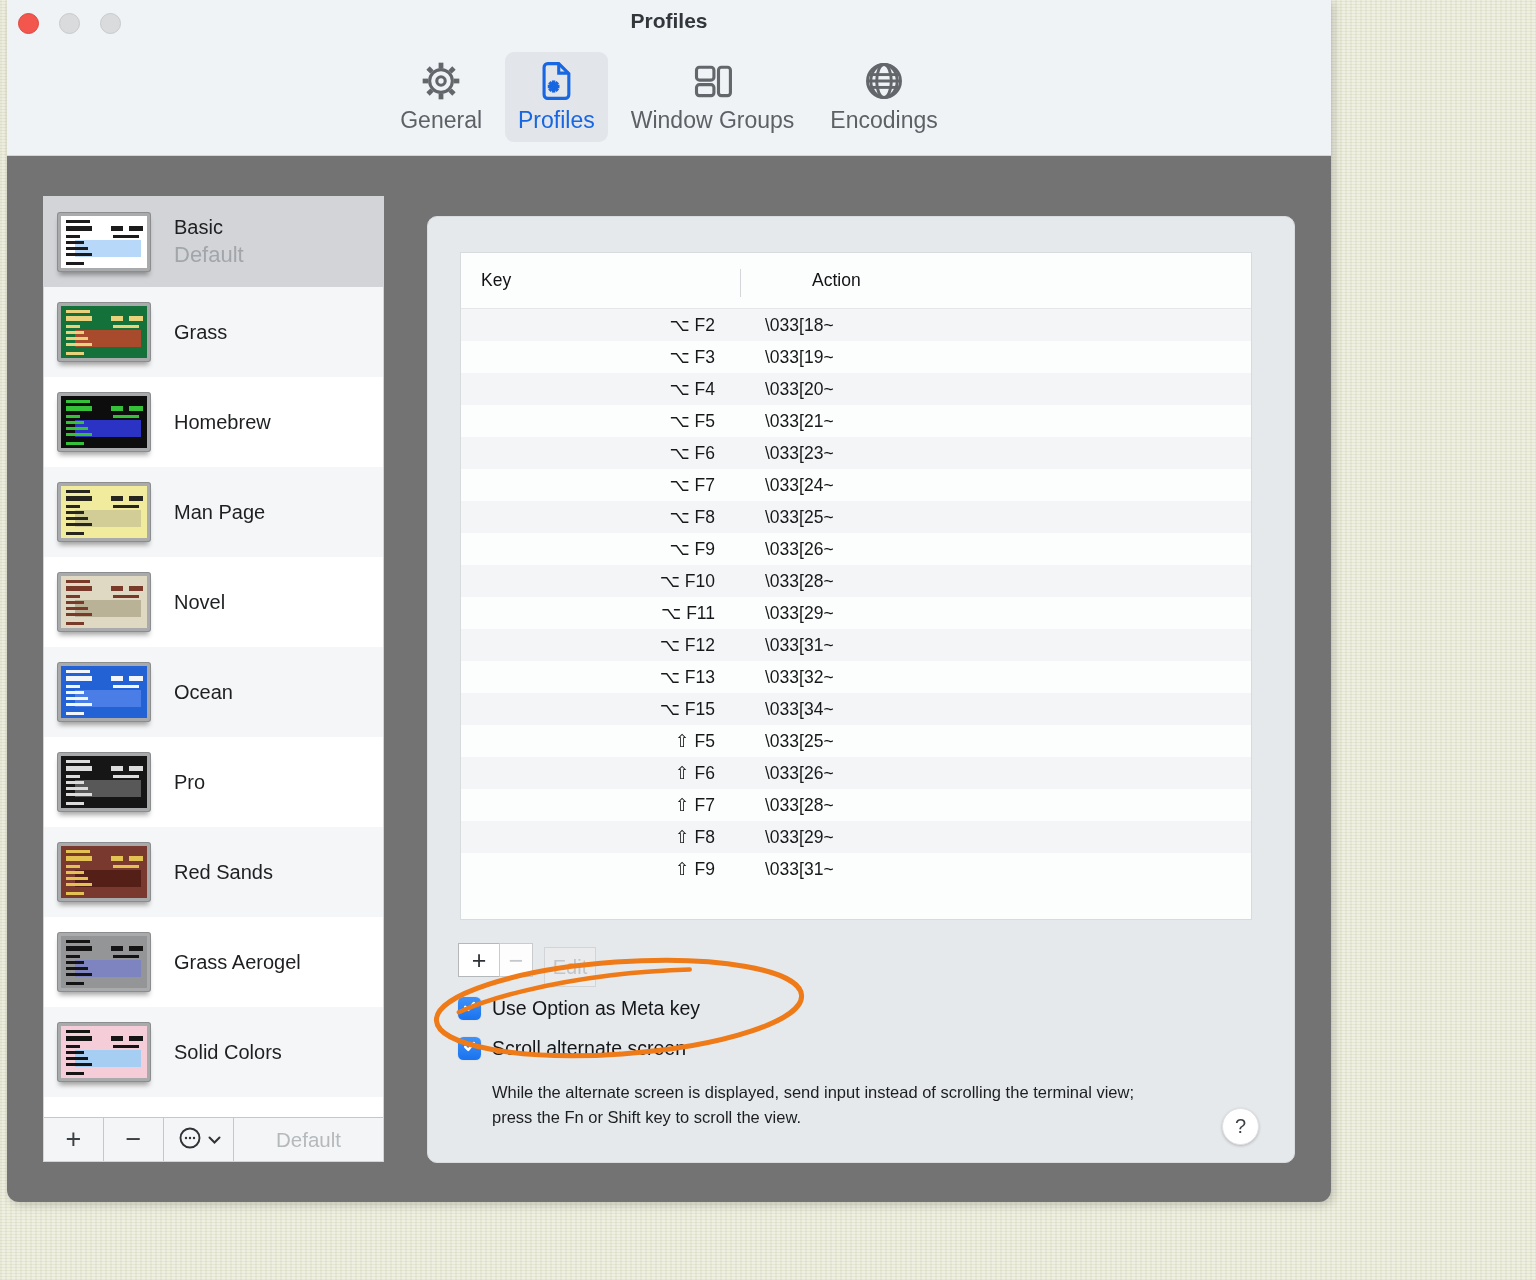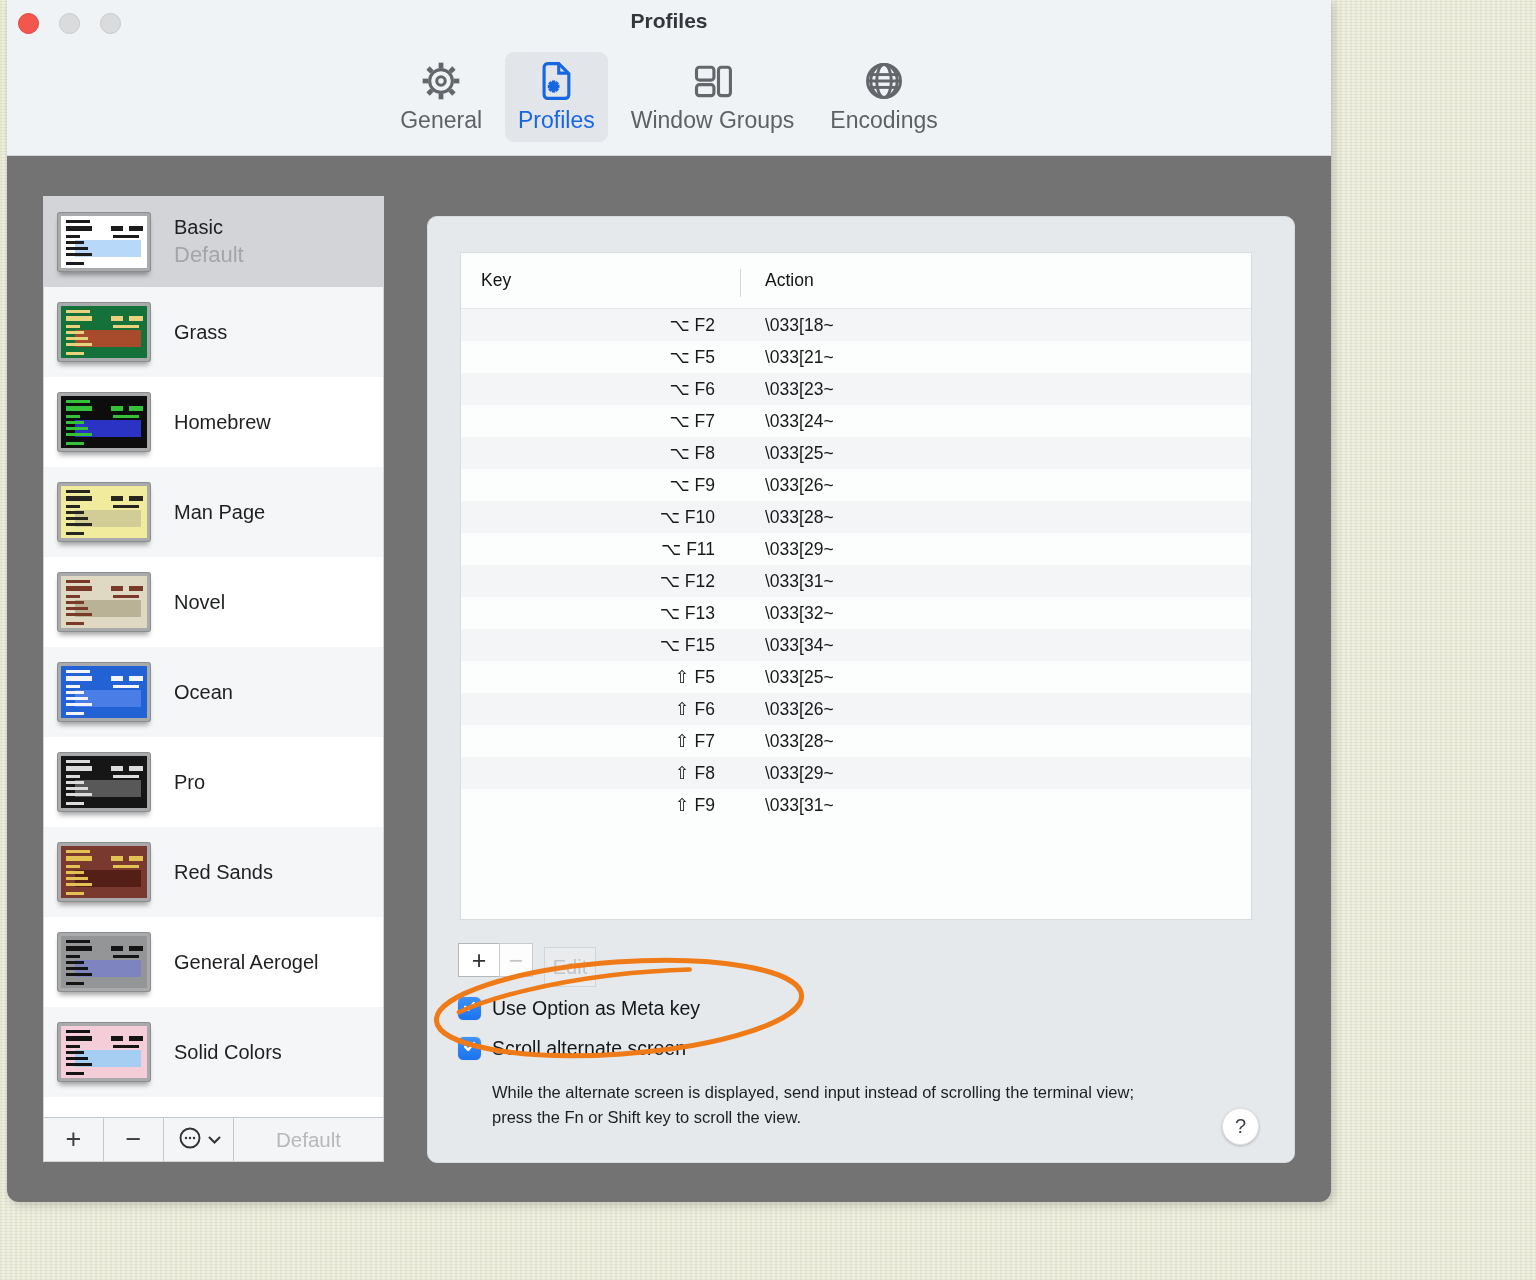--- a/index.html
+++ b/index.html
@@ -115,21 +115,21 @@
     content:""; position:absolute; left:0; top:10px; width:1px; height:16px; background:#c2c5c8;
   }
   .seg-tab:first-child::before,
   .seg-tab.selected::before,
   .seg-tab.selected + .seg-tab::before { display:none; }
   .seg-tab.selected { background:#ffffff; box-shadow:0 1px 3px rgba(0,0,0,.22), 0 0 1px rgba(0,0,0,.15); }
   .key-table {
     position:absolute; left:453px; top:252px; width:792px; height:668px;
     background:#fcfdfd; border:1px solid #d8dbdd; overflow:hidden;
   }
-  .kt-header { display:flex; align-items:center; height:56px; border-bottom:1px solid #e4e6e8; font-size:17.5px; color:#111315; }
+  .kt-header { display:flex; align-items:center; height:56px; border-bottom:1px solid #e4e6e8; font-size:17.5px; color:#111315;gap:47px; }
   .kt-h-key { position:relative; width:280px; padding-left:20px; }
   .kt-h-key::after { content:""; position:absolute; right:0; top:-1px; width:1px; height:28px; background:#d4d7d9; }
   .kt-h-action { padding-left:24px; }
   .krow { display:flex; align-items:center; height:32px; font-size:17.5px; color:#16181a; }
   .krow:nth-child(even) { background:#f4f5f6; }
   .kcell { width:280px; text-align:right; padding-right:26px; }
   .acell { padding-left:24px; }
   
   .btn { position:absolute; display:flex; align-items:center; justify-content:center; }
   .btn-add    { left:451px; top:943px; width:42px; height:34px; background:#fff; border:1px solid #b5b8bb; font-size:25px; color:#2e3236; }
@@ -286,21 +286,21 @@
         <div class="profile-item">
           <div class="thumb" style="--bg: #79392e; --tx: #e3c152; --hl: #531f17;"></div>
           <div class="p-label">
             <div class="p-name">Red Sands</div>
 
           </div>
         </div>
         <div class="profile-item">
           <div class="thumb" style="--bg: #939597; --tx: #141414; --hl: #7d84c0;"></div>
           <div class="p-label">
-            <div class="p-name">General Aerogel</div>
+            <div class="p-name">Grass Aerogel</div>
 
           </div>
         </div>
         <div class="profile-item">
           <div class="thumb" style="--bg: #f5cdd9; --tx: #141414; --hl: #a6cef2;"></div>
           <div class="p-label">
             <div class="p-name">Solid Colors</div>
 
           </div>
         </div>
@@ -331,20 +331,28 @@
 
 
   <div class="key-table">
     <div class="kt-header">
       <div class="kt-h-key">Key</div>
       <div class="kt-h-action">Action</div>
     </div>
     <div class="krow">
         <span class="kcell">⌥ F2</span>
         <span class="acell">\033[18~</span>
+      </div>
+      <div class="krow">
+        <span class="kcell">⌥ F3</span>
+        <span class="acell">\033[19~</span>
+      </div>
+      <div class="krow">
+        <span class="kcell">⌥ F4</span>
+        <span class="acell">\033[20~</span>
       </div>
       <div class="krow">
         <span class="kcell">⌥ F5</span>
         <span class="acell">\033[21~</span>
       </div>
       <div class="krow">
         <span class="kcell">⌥ F6</span>
         <span class="acell">\033[23~</span>
       </div>
       <div class="krow">

